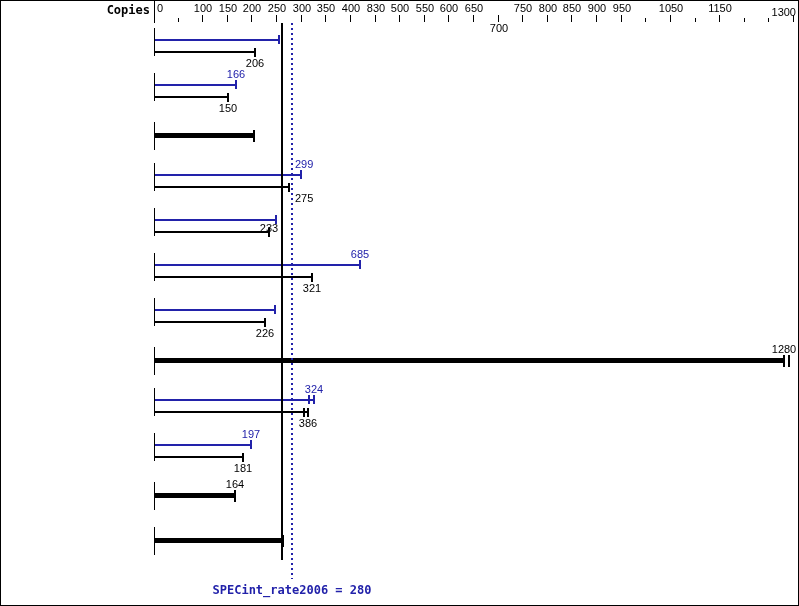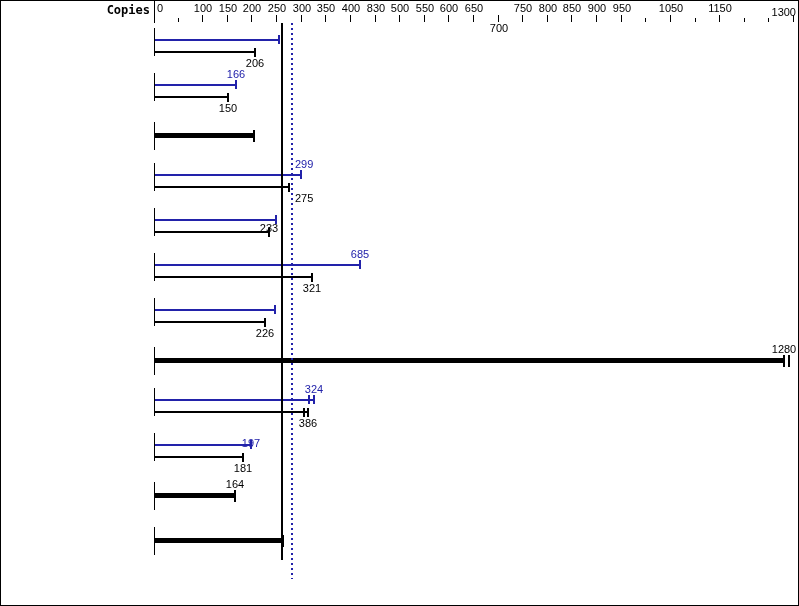--- a/index.html
+++ b/index.html
@@ -158,21 +158,21 @@
         <div class="abs sans peak-text" style="top: 383px; left: 313px; transform: translateX(-50%);">324</div>
         <div class="abs bar" style="left: 154px; top: 410px; width: 154px; height: 2px;"></div>
         <div class="abs cap" style="left: 306px; top: 406.5px; height: 9px;"></div>
         <div class="abs cap" style="left: 302px; top: 406.5px; height: 9px;"></div>
         <div class="abs sans base-text" style="top: 417px; left: 307px; transform: translateX(-50%);">386</div>
       </div>
       <div class="abs " style="left: 0px; top: 0px;">
         <div class="abs vline" style="left: 153px; top: 432px; height: 28px;"></div>
         <div class="abs bar peak" style="left: 154px; top: 442.5px; width: 97px; height: 2px;"></div>
         <div class="abs cap peak" style="left: 249px; top: 439px; height: 9px;"></div>
-        <div class="abs sans peak-text" style="top: 428px; left: 250px; transform: translateX(-50%); margin-top: 9px;">197</div>
+        <div class="abs sans peak-text" style="top: 428px; left: 250px; transform: translateX(-50%);">197</div>
         <div class="abs bar" style="left: 154px; top: 455px; width: 89px; height: 2px;"></div>
         <div class="abs cap" style="left: 241px; top: 451.5px; height: 9px;"></div>
         <div class="abs sans base-text" style="top: 462px; left: 242px; transform: translateX(-50%);">181</div>
       </div>
       <div class="abs " style="left: 0px; top: 0px;">
         <div class="abs vline" style="left: 153px; top: 480.5px; height: 28px;"></div>
         <div class="abs bar" style="left: 154px; top: 492px; width: 81px; height: 5px;"></div>
         <div class="abs cap" style="left: 233px; top: 488.5px; height: 12px;"></div>
         <div class="abs sans base-text" style="top: 477.5px; left: 234px; transform: translateX(-50%);">164</div>
       </div>
@@ -180,13 +180,14 @@
         <div class="abs vline" style="left: 153px; top: 525.5px; height: 28px;"></div>
         <div class="abs bar" style="left: 154px; top: 537px; width: 129px; height: 5px;"></div>
         <div class="abs cap" style="left: 281px; top: 533.5px; height: 12px;"></div>
       </div>
     </div>
   <div id="ref-layer">
       <div class="abs refline-solid" style="left: 280px; top: 22px; height: 537px;"></div>
       <div class="abs refline-dotted" style="left: 290px; top: 22px; height: 556px;"></div>
     </div>
 
+  <div class="abs mono peak-text" id="footer-peak" style="top:583px; left:291px; transform:translateX(-50%);">SPECint_rate2006 = 280</div>
 </div>
 
 </body></html>

